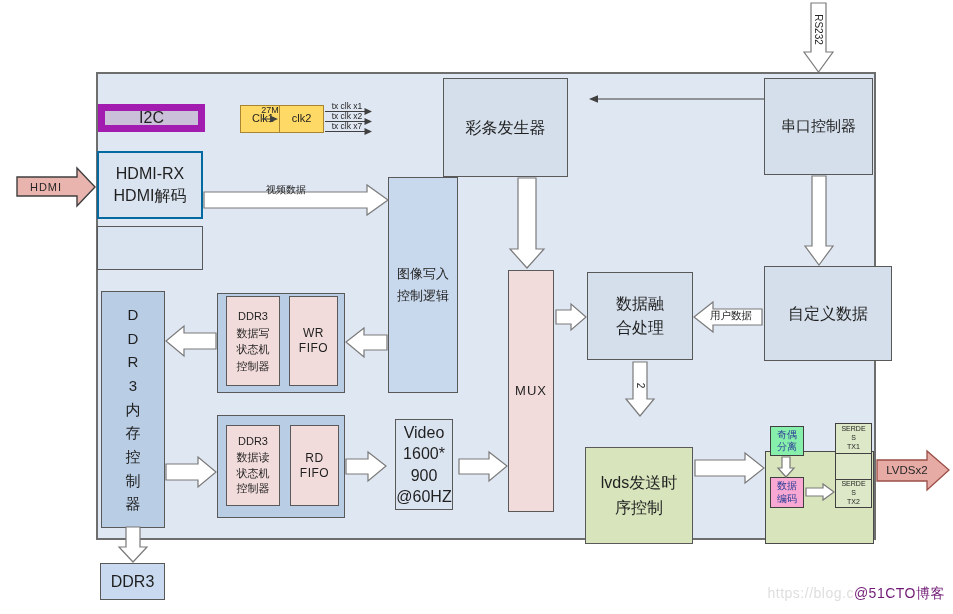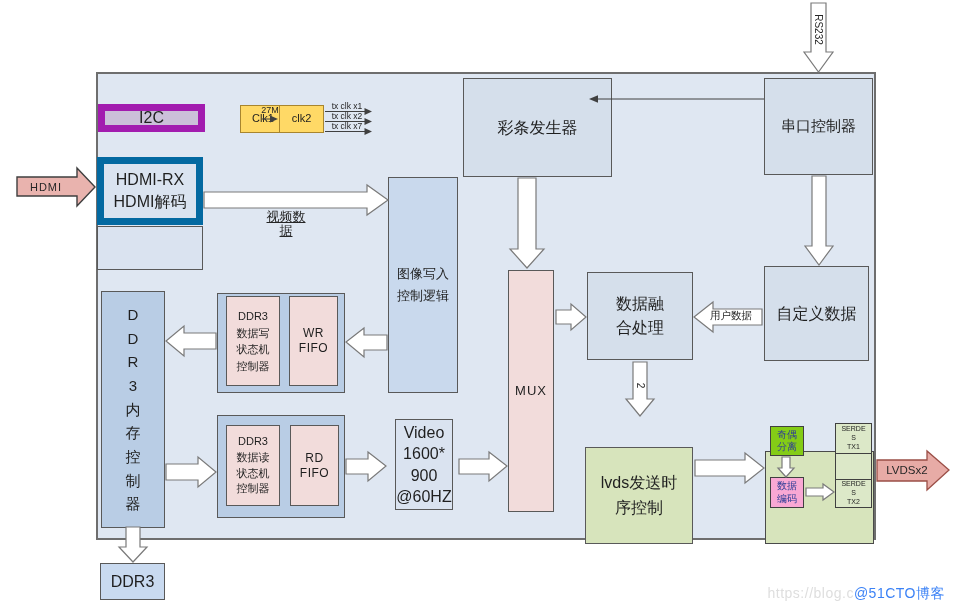--- a/index.html
+++ b/index.html
@@ -33,43 +33,43 @@
 <body>
 
 <div id="stage">
 
   <div class="block container" style="left:96px;top:72px;width:780px;height:468px;"></div>
 
   <div class="block purple" style="left:98px;top:104px;width:107px;height:28px;font-size:16px;">I2C</div>
   <div class="block yellow" style="left:216px;top:105px;width:46px;height:28px;font-size:11px;margin-left:24px;">Clk1</div>
   <div class="block yellow" style="left:279px;top:105px;width:45px;height:28px;font-size:11px;">clk2</div>
 
-  <div class="block ltblue" style="left:97px;top:151px;width:106px;height:68px;font-size:16px;border:7px solid #0369a1;line-height:1.35;margin-top:6px;">HDMI-RX
+  <div class="block ltblue" style="left:97px;top:151px;width:106px;height:68px;font-size:16px;border:2px solid #0369a1;line-height:1.35;">HDMI-RX
 HDMI解码</div>
   <div class="block ltblue" style="left:97px;top:226px;width:106px;height:44px;"></div>
 
-  <div class="block gblue" style="left:463px;top:78px;width:149px;height:99px;font-size:16px;">彩条发生器</div>
+  <div class="block gblue" style="left:443px;top:78px;width:125px;height:99px;font-size:16px;">彩条发生器</div>
   <div class="block gblue" style="left:764px;top:78px;width:109px;height:97px;font-size:15px;">串口控制器</div>
 
   <div class="block midblue" style="left:388px;top:177px;width:70px;height:216px;font-size:13px;line-height:1.7;">图像写入
 控制逻辑</div>
   <div class="block pink" style="left:508px;top:270px;width:46px;height:242px;font-size:13px;letter-spacing:1px;text-align:right;">MUX</div>
   <div class="block ltblue" style="left:395px;top:419px;width:58px;height:91px;font-size:16px;line-height:1.32;">Video
 1600*
 900
 @60HZ</div>
 
   <div class="block gblue" style="left:587px;top:272px;width:106px;height:88px;font-size:16px;line-height:1.5;">数据融
 合处理</div>
-  <div class="block gblue" style="left:764px;top:266px;width:105px;height:95px;font-size:16px;">自定义数据</div>
+  <div class="block gblue" style="left:764px;top:266px;width:128px;height:95px;font-size:16px;">自定义数据</div>
 
   <div class="block green" style="left:585px;top:418px;width:108px;height:97px;font-size:16px;line-height:1.55;">lvds发送时
 序控制</div>
   <div class="block green" style="left:765px;top:422px;width:109px;height:93px;border:1.5px solid #4a4a4a;"></div>
-  <div class="block gcell bluetext" style="left:770px;top:426px;width:34px;height:30px;font-size:10px;background:#84cc16;">奇偶
+  <div class="block gcell bluetext" style="left:770px;top:426px;width:34px;height:30px;font-size:10px;background:#86efac;">奇偶
 分离</div>
   <div class="block gcell bluetext" style="left:770px;top:477px;width:34px;height:31px;font-size:10px;background:#f9a8d4;">数据
 编码</div>
   <div class="block gcell" style="left:835px;top:453px;width:37px;height:27px;"></div>
   <div class="block gcell" style="left:835px;top:423px;width:37px;height:31px;font-size:7px;line-height:1.25;">SERDE
 S
 TX1</div>
   <div class="block gcell" style="left:835px;top:479px;width:37px;height:29px;font-size:7px;line-height:1.25;">SERDE
 S
 TX2</div>
@@ -150,22 +150,22 @@
 
     <polygon class="warrow" points="126,527 140,527 140,547 147,547 133,562 119,547 126,547"></polygon>
   </svg>
 
   <div class="alabel" style="left:794px;top:24px;width:48px;font-size:10px;transform:rotate(90deg);">RS232</div>
   <div class="alabel" style="left:21px;top:181px;width:50px;font-size:11px;letter-spacing:1px;">HDMI</div>
   <div class="alabel" style="left:257px;top:106px;width:26px;font-size:9px;">27M</div>
   <div class="alabel" style="left:322px;top:102px;width:50px;font-size:8.5px;">tx clk x1</div>
   <div class="alabel" style="left:322px;top:112px;width:50px;font-size:8.5px;">tx clk x2</div>
   <div class="alabel" style="left:322px;top:122px;width:50px;font-size:8.5px;">tx clk x7</div>
-  <div class="alabel" style="left:261px;top:210px;width:50px;font-size:13px;text-decoration:underline;">视频数据</div>
+  <div class="alabel" style="left:261px;top:184px;width:50px;font-size:10px;">视频数据</div>
   <div class="alabel" style="left:706px;top:310px;width:50px;font-size:10.5px;">用户数据</div>
   <div class="alabel" style="left:633px;top:380px;width:14px;font-size:10px;transform:rotate(90deg);">2</div>
   <div class="alabel" style="left:877px;top:464px;width:60px;font-size:11.5px;">LVDSx2</div>
 
   <div class="wm">
-    <span style="color:#dedede;">https://blog.c</span><span style="color:#3b82f6;">@51CTO博客</span>
+    <span style="color:#dedede;">https://blog.c</span><span style="color:#701a75;">@51CTO博客</span>
   </div>
 
 </div>
 
 </body></html>

